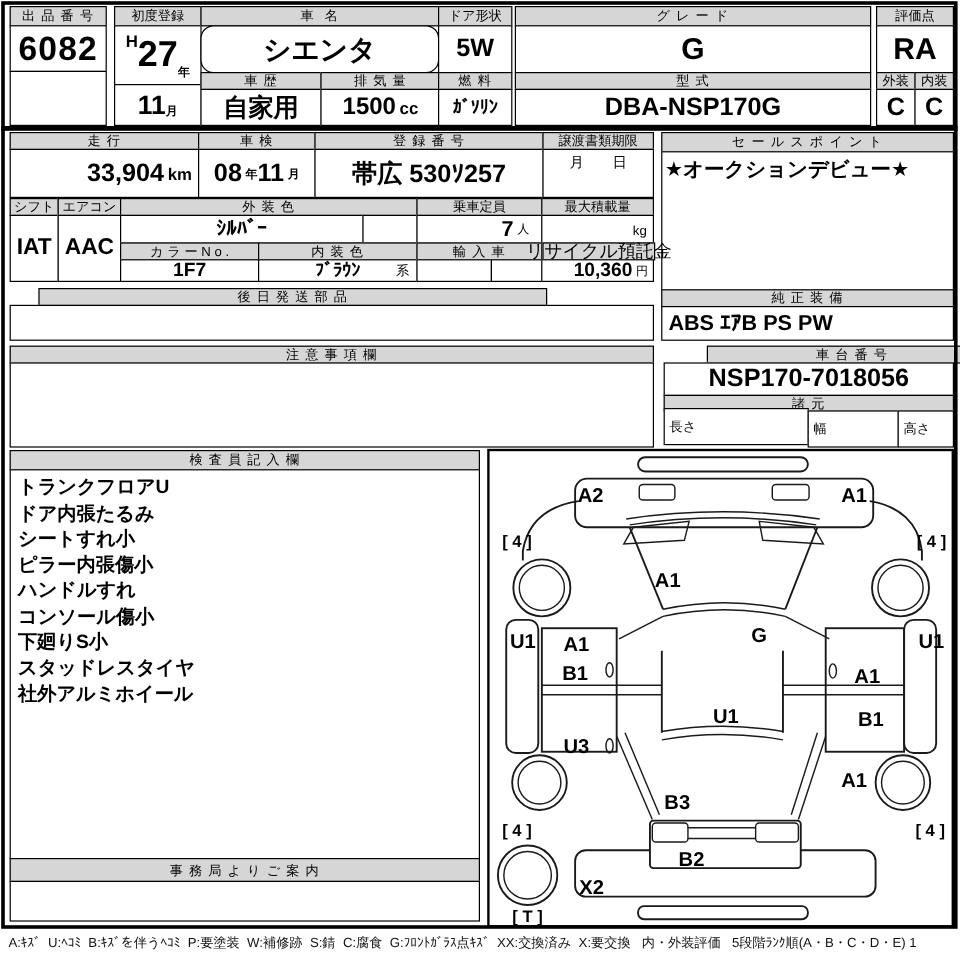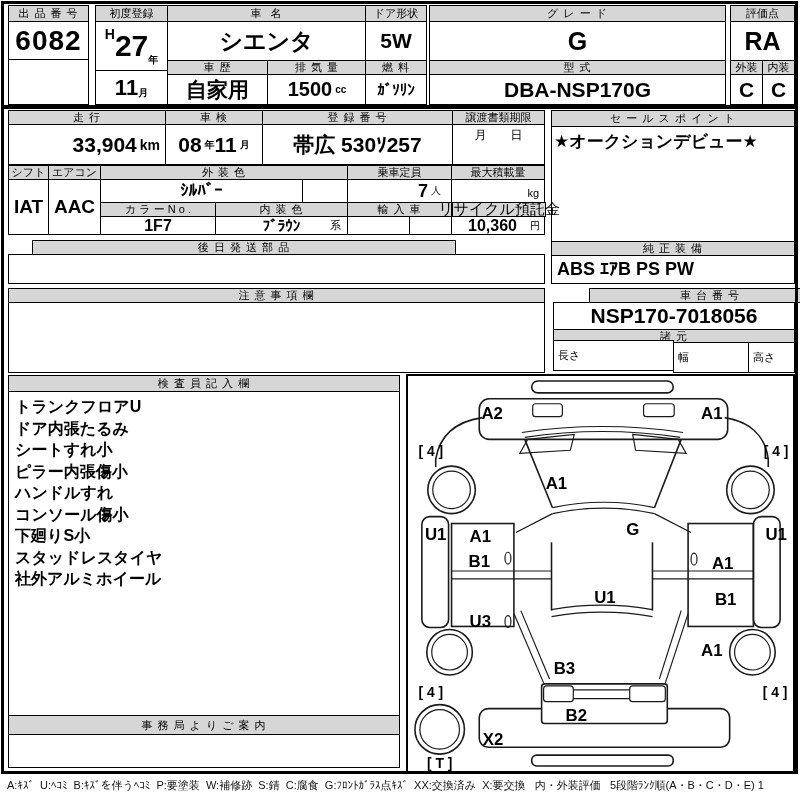--- a/index.html
+++ b/index.html
@@ -4,21 +4,21 @@
 <style>
   html,body{margin:0;padding:0;background:#fff;}
   body{font-family:"Liberation Sans","DejaVu Sans",sans-serif;color:#000;}
   #sheet{position:relative;width:800px;height:800px;background:#fff;overflow:hidden;}
   .c{position:absolute;box-sizing:border-box;border:1px solid #000;background:#fff;}
   .h{background:#d6d6d6;font-size:11px;display:flex;align-items:center;justify-content:center;white-space:pre;letter-spacing:1px;}
   .v{display:flex;align-items:center;justify-content:center;font-weight:bold;white-space:pre;}
   .left{justify-content:flex-start;}
   .right{justify-content:flex-end;}
   .bottom{align-items:flex-end;}
-  .unit{font-size:10px;font-weight:bold;margin-left:3px;}
+  .unit{font-size:14px;font-weight:bold;margin-left:3px;}
   .frame{position:absolute;box-sizing:border-box;border:3px solid #000;background:transparent;pointer-events:none;}
   .thick{position:absolute;background:#000;}
   .note-line{font-size:16px;font-weight:bold;line-height:21.5px;white-space:pre;}
   #footer-legend{position:absolute;left:7px;top:778px;width:788px;font-size:11px;white-space:pre;color:#111;}
   svg text.dm{font-family:"Liberation Sans","DejaVu Sans",sans-serif;font-weight:bold;font-size:17px;fill:#000;text-anchor:middle;}
   svg text.dm.sm{font-size:14px;}
   .shape{stroke:#1a1a1a;fill:none;stroke-width:1.6;}
   .shapew{stroke:#1a1a1a;fill:#fff;stroke-width:1.6;}
   .shapethin{stroke:#1a1a1a;fill:none;stroke-width:1.2;}
 </style>
@@ -36,21 +36,21 @@
     <span style="font-size:14px;align-self:flex-start;margin-top:4px;">H</span>
     <span style="font-size:30px;">27</span>
     <span style="font-size:10px;align-self:flex-end;margin-bottom:3px;">年</span>
   </div>
   <div class="c v" style="left:95px;top:70px;width:73px;height:35px;">
     <span style="font-size:22px;">11</span>
     <span style="font-size:10px;align-self:flex-end;margin-bottom:4px;">月</span>
   </div>
 
   <div class="c h" style="left:167px;top:5px;width:199px;height:17px;">車  名</div>
-  <div class="c v" style="left:167px;top:21px;width:199px;height:40px;font-size:23px;">シエンタ</div>
+  <div class="c v" style="left:167px;top:21px;width:199px;height:40px;font-size:23px;border-radius:11px;">シエンタ</div>
 
   <div class="c h" style="left:365px;top:5px;width:62px;height:17px;letter-spacing:0;">ドア形状</div>
   <div class="c v" style="left:365px;top:21px;width:62px;height:40px;font-size:21px;">5W</div>
 
   <div class="c h" style="left:167px;top:60px;width:101px;height:15px;">車 歴</div>
   <div class="c v" style="left:167px;top:74px;width:101px;height:31px;font-size:21px;">自家用</div>
 
   <div class="c h" style="left:267px;top:60px;width:100px;height:15px;">排 気 量</div>
   <div class="c v" style="left:267px;top:74px;width:100px;height:31px;font-size:20px;">
     <span>1500</span>
@@ -126,21 +126,21 @@
   </div>
 
   <div class="c h" style="left:347px;top:202px;width:105px;height:15px;">輸 入 車</div>
   <div class="c" style="left:347px;top:216px;width:63px;height:19px;"></div>
   <div class="c" style="left:409px;top:216px;width:43px;height:19px;"></div>
 
   <div class="c h" style="left:451px;top:165px;width:94px;height:15px;letter-spacing:0;">最大積載量</div>
   <div class="c v right bottom" style="left:451px;top:179px;width:94px;height:24px;font-size:11px;font-weight:normal;padding:0 5px 3px 0;">kg</div>
 
   <div class="c h" style="left:452px;top:202px;width:94px;height:15px;font-size:15px;letter-spacing:0;">リサイクル預託金</div>
-  <div class="c v right" style="left:451px;top:216px;width:94px;height:19px;font-size:16px;padding-right:4px;gap:10px;">
+  <div class="c v right" style="left:451px;top:216px;width:94px;height:19px;font-size:16px;padding-right:4px;">
     <span>10,360</span>
     <span class="unit" style="font-size:10px;font-weight:normal;">円</span>
   </div>
 
   <div class="c h" style="left:8px;top:240px;width:424px;height:15px;margin-left:24px;">後 日 発 送 部 品</div>
   <div class="c" style="left:8px;top:254px;width:537px;height:30px;"></div>
 
   <div class="c h" style="left:551px;top:241px;width:244px;height:15px;">純 正 装 備</div>
   <div class="c v left" style="left:551px;top:255px;width:244px;height:29px;font-size:18px;padding-left:5px;">ABS ｴｱB PS PW</div>
 

